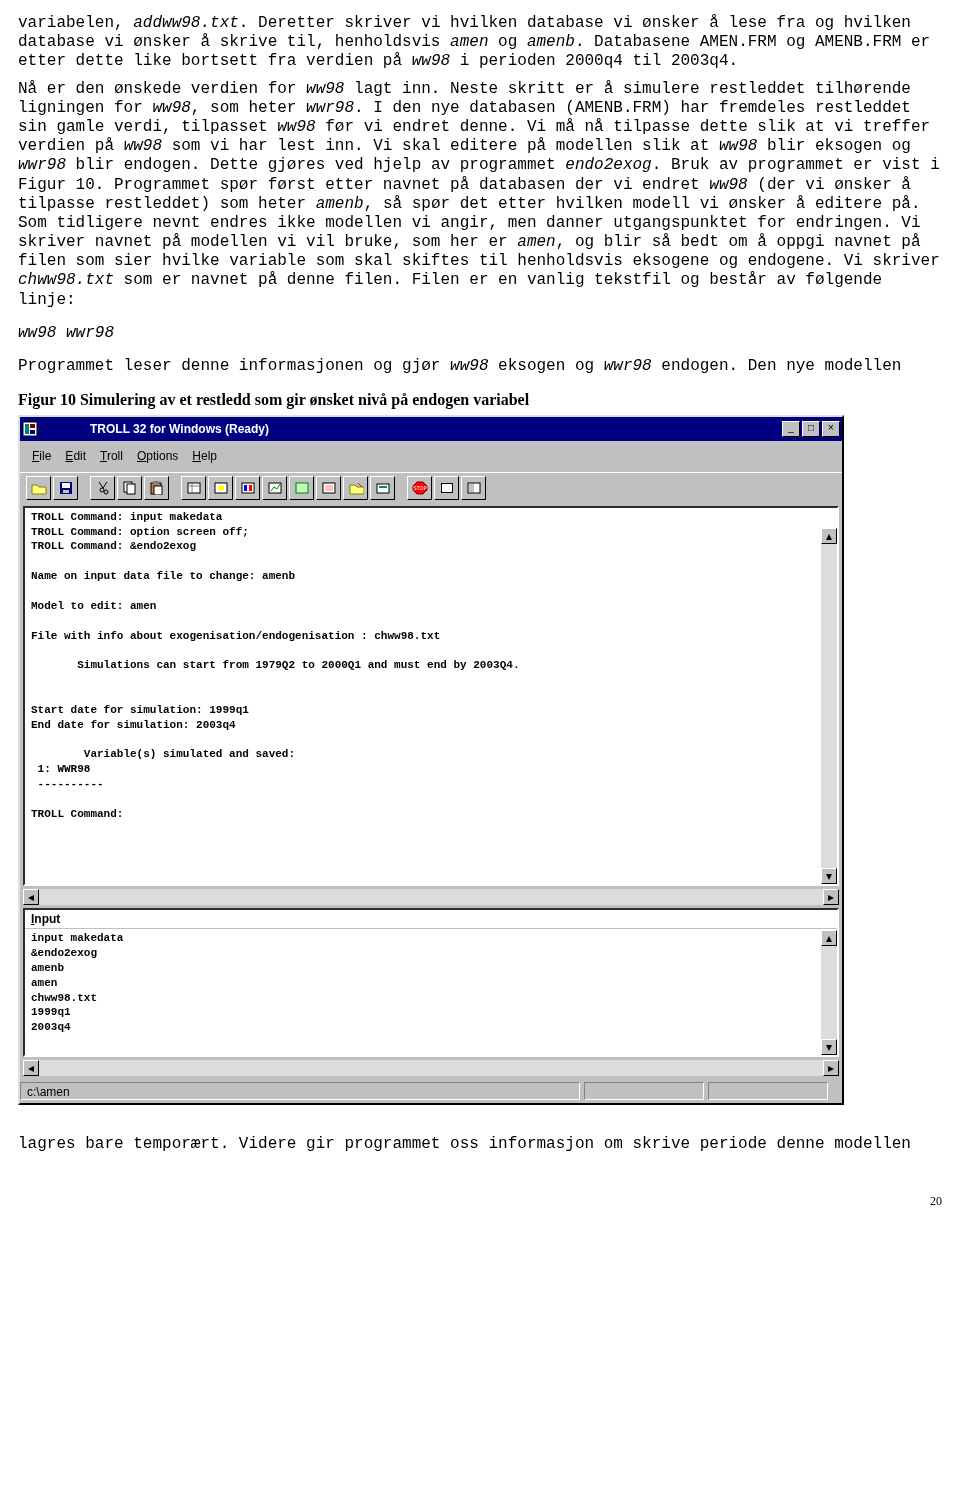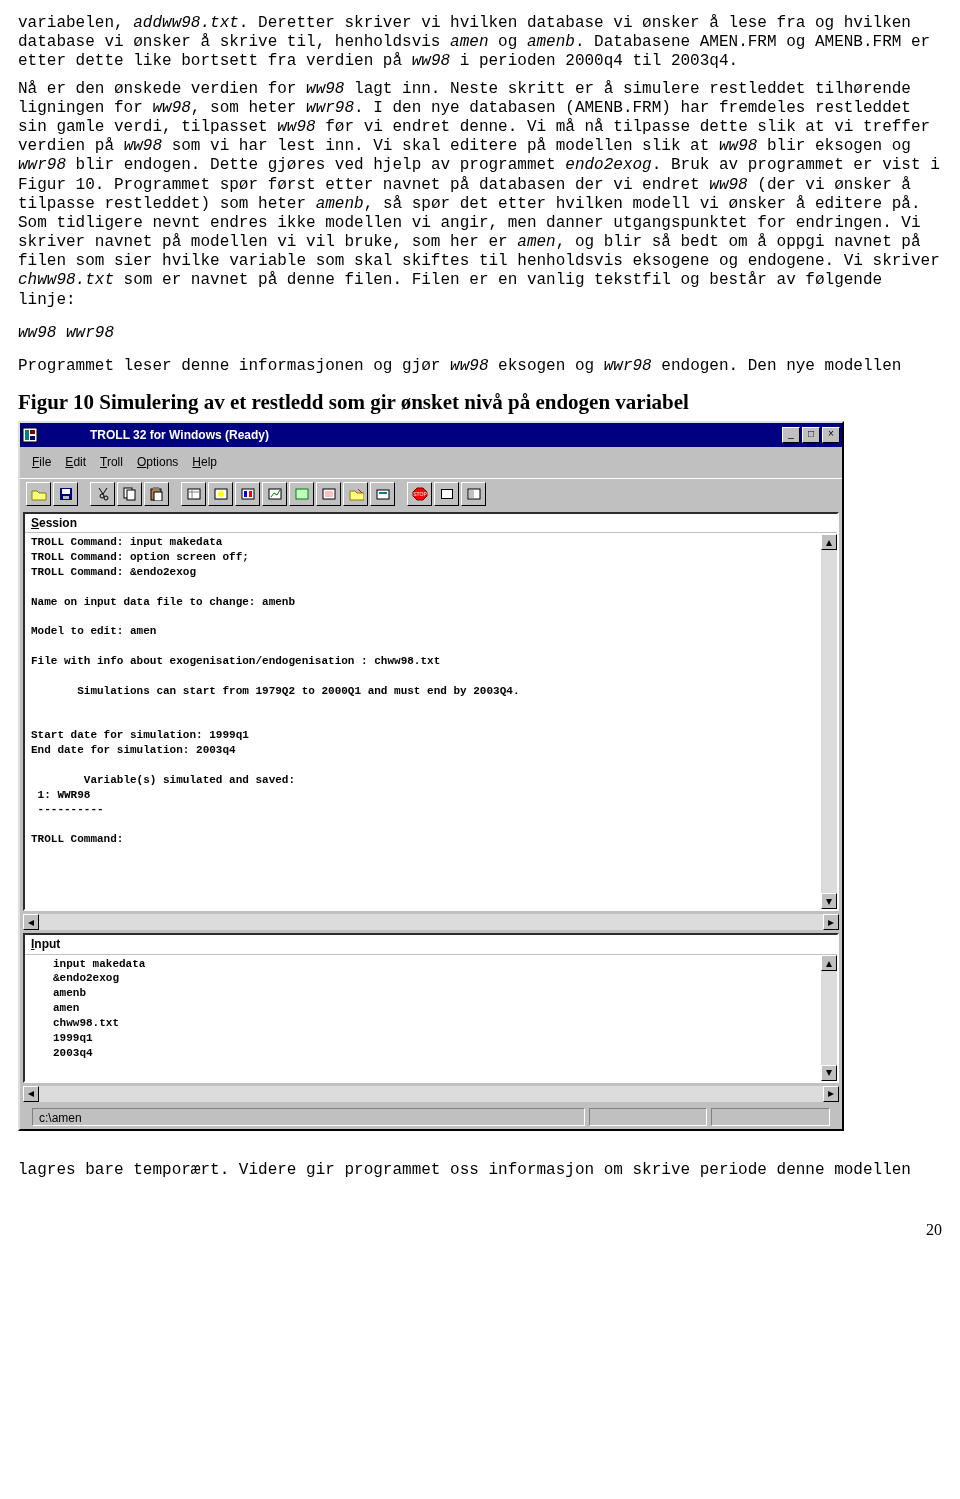--- a/index.html
+++ b/index.html
@@ -11,25 +11,25 @@
     color: #000;
     background: #fff;
     width: 960px;
     box-sizing: border-box;
   }
   .italic { font-style: italic; }
   .smallcaps { font-variant: small-caps; }
   p { margin: 0 0 8px 0; font-family: Liberation Mono, monospace; }
   .para-big { margin-bottom: 14px; }
   h2.figcap {
-    font-size: 21px;
+    font-size: 16px;
     font-weight: bold;
     margin: 8px 0 6px 0;
   }
-  .page-num { text-align: right; font-size: 16px; margin-top: 40px; }
+  .page-num { text-align: right; font-size: 12px; margin-top: 40px; }
 
   
   .window {
     width: 822px;
     background: #c0c0c0;
     border: 2px solid #000;
     border-top-color: #dfdfdf;
     border-left-color: #dfdfdf;
     font-family: "MS Sans Serif", Arial, sans-serif;
     font-size: 12px;
@@ -116,21 +116,20 @@
     line-height: 1.35;
     overflow: hidden;
   }
   .session .pane-body {
     height: 370px;
     padding-right: 18px;
   }
   .input .pane-body {
     height: 120px;
     padding-right: 18px;
-    margin-left: 22px;
   }
   .vscroll {
     position: absolute;
     right: 0; top: 20px; bottom: 0;
     width: 16px;
     background: #dcdcdc;
     display: flex;
     flex-direction: column;
   }
   .hscroll {
@@ -145,21 +144,21 @@
     border: 1px solid #000;
     border-top-color: #fff;
     border-left-color: #fff;
     display: flex; align-items: center; justify-content: center;
     box-sizing: border-box;
   }
   .sfill { flex: 1; background: #dcdcdc; }
   .statusbar {
     display: flex;
     gap: 4px;
-    padding: 3px 12px;
+    padding: 3px 0;
     background: #c0c0c0;
   }
   .statuscell {
     background: #c0c0c0;
     border: 1px solid #808080;
     border-top-color: #808080;
     border-left-color: #808080;
     border-right-color: #fff;
     border-bottom-color: #fff;
     height: 18px;
@@ -303,21 +302,20 @@
       </div>
     <div class="tbtn">
         <svg width="16" height="14">
           <rect x="2" y="2" width="12" height="10" fill="#fff" stroke="#000"></rect>
           <rect x="3" y="3" width="5" height="8" fill="#c0c0c0"></rect>
         </svg>
       </div>
   </div>
 
   <div class="pane session">
-    <div class="pane-label"><span class="ul">S</span><span id="sesslab">ession</span></div>
     <div class="pane-body" id="session-body">TROLL Command: input makedata
 TROLL Command: option screen off;
 TROLL Command: &amp;endo2exog
 
 Name on input data file to change: amenb
 
 Model to edit: amen
 
 File with info about exogenisation/endogenisation : chww98.txt
 

